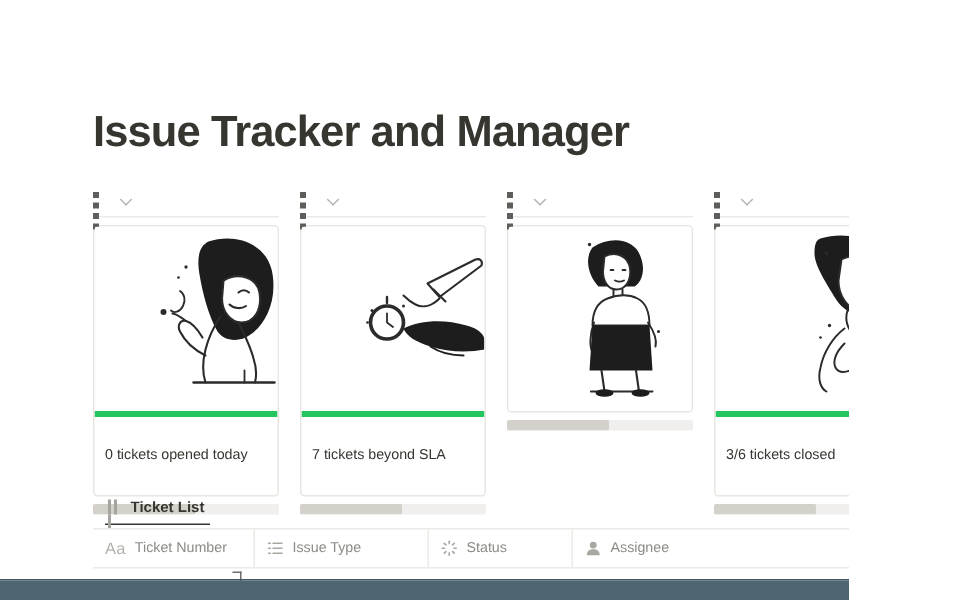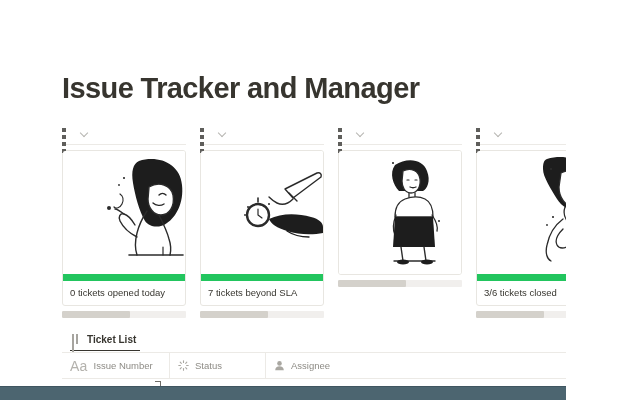--- a/index.html
+++ b/index.html
@@ -100,24 +100,24 @@
   .card-art {
     height: 123px;
     position: relative;
     overflow: hidden;
     background: #ffffff;
   }
   .card-art svg {
     position: absolute;
   }
   .card-label {
-    border-top: 7px solid #22c55e;
+    border-top: 4px solid #22c55e;
     height: 24px;
     line-height: 24px;
-    padding: 0 7px;
+    padding: 14px 7px;
     font-size: 9.5px;
     color: #37352f;
     white-space: nowrap;
     overflow: hidden;
   }
 
   .hscroll {
     margin-top: 5px;
     height: 7px;
     background: #f1efed;
@@ -190,21 +190,21 @@
   .th:last-child { border-right: none; align-items: center; }
   .th-ico {
     flex: 0 0 auto;
     width: 11px;
     height: 11px;
     position: relative;
     color: #a9a7a1;
   }
   .th-ico svg { display: block; }
   .th-aa {
-    font-size: 14px;
+    font-size: 11px;
     color: #b4b2ad;
     letter-spacing: 0.2px;
   }
 
   
   .cursor-mark {
     position: absolute;
     left: 155px;
     top: 381px;
     width: 5px;
@@ -398,23 +398,33 @@
           <i></i>
         </span>
       <span>Ticket List</span>
     </div>
   </div>
 
   <div class="table">
 
     <div class="th" style="width:108px">
       <span class="th-aa">Aa</span>
-      <span>Issue Number</span>
-    </div>
-
+      <span>Ticket Number</span>
+    </div>
+
+    <div class="th" style="width:116px">
+      <span class="th-ico">
+        <svg width="11" height="11" viewBox="0 0 11 11" stroke="#a9a7a1" stroke-width="1" stroke-linecap="round">
+          <path d="M1 2.2 H2.2 M4 2.2 H10"></path>
+          <path d="M1 5.5 H2.2 M4 5.5 H10"></path>
+          <path d="M1 8.8 H2.2 M4 8.8 H10"></path>
+        </svg>
+      </span>
+      <span>Issue Type</span>
+    </div>
 
 
     <div class="th" style="width:96px">
       <span class="th-ico">
         <svg width="11" height="11" viewBox="0 0 11 11" stroke="#a9a7a1" stroke-width="1.1" stroke-linecap="round">
           <path d="M5.5 0.8 V2.4"></path>
           <path d="M5.5 8.6 V10.2"></path>
           <path d="M0.8 5.5 H2.4"></path>
           <path d="M8.6 5.5 H10.2"></path>
           <path d="M2.2 2.2 L3.3 3.3"></path>

